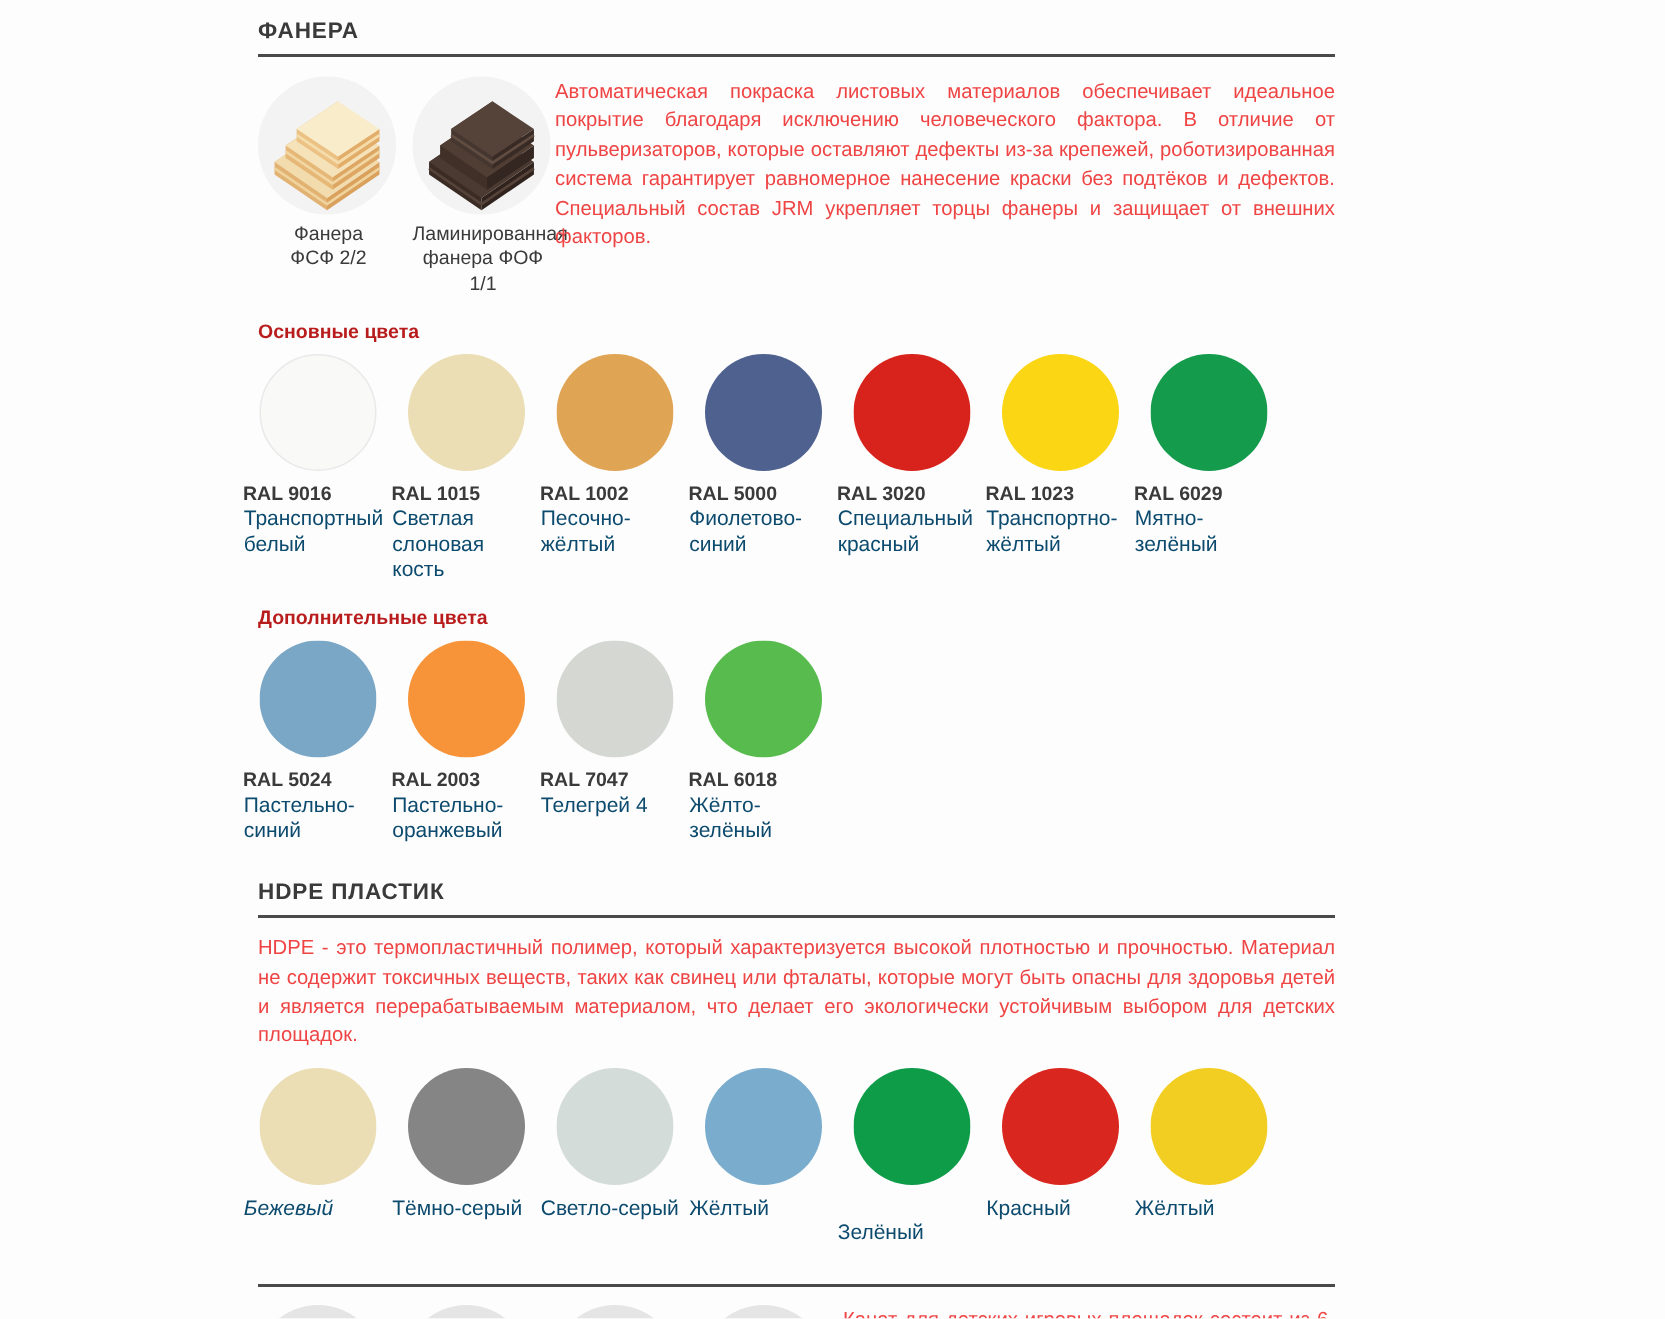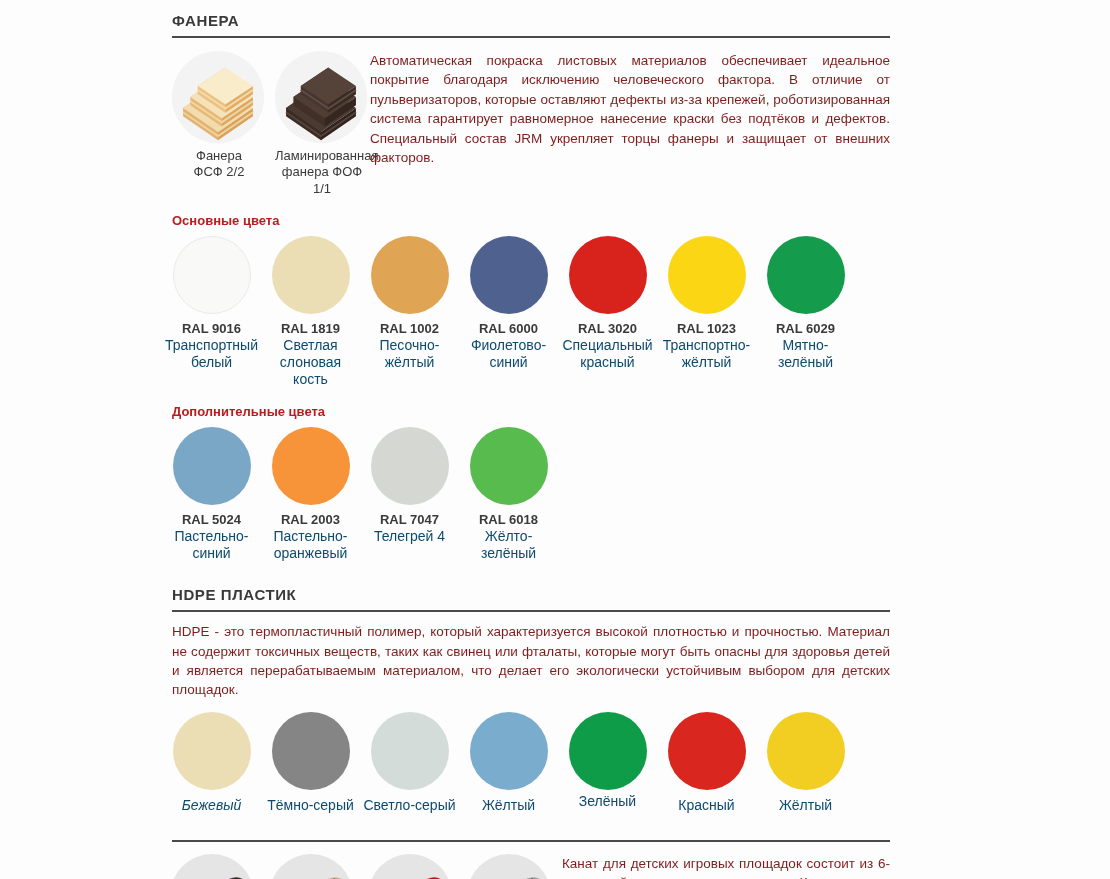--- a/index.html
+++ b/index.html
@@ -10,26 +10,26 @@
   .section-title{font-size:15px;font-weight:700;color:#3a3a3a;letter-spacing:.6px;margin:0;padding-bottom:7px;}
   .rule{height:2px;background:#4a4a4a;border:none;margin:0;}
 
   .top-row{display:flex;margin-top:13px;}
   .samples{display:flex;gap:9px;width:198px;flex:none;}
   .sample{width:94px;text-align:center;}
   .sample-circle{width:92px;height:92px;border-radius:50%;background:#f4f4f4;overflow:hidden;}
   .sample-circle svg{display:block;width:100%;height:100%;}
   .sample-label{margin-top:5px;font-size:13px;color:#3a3a3a;line-height:1.25;}
 
-  .paragraph{flex:1;margin:0;font-size:13.5px;color:#7f1d1d;line-height:1.44;text-align:justify;}
+  .paragraph{flex:1;margin:0;font-size:13.5px;color:#ef4444;line-height:1.44;text-align:justify;}
 
   .subhead{margin-top:16px;font-size:13px;font-weight:700;color:#b91c1c;}
 
   .swatch-row{display:flex;margin-top:8px;margin-left:-10px;}
-  .swatch{width:99px;flex:none;text-align:center;}
+  .swatch{width:99px;flex:none;}
   .circle{width:76px;height:76px;border-radius:50%;margin:0 auto;border:1px solid transparent;}
   .code{margin-top:7px;font-size:13px;font-weight:700;color:#3a3a3a;}
   .cname{font-size:14px;color:#0c4a6e;line-height:1.22;margin:1px auto 0;max-width:98px;}
 
   .hdpe-section{margin-top:24px;}
   .hdpe-par{margin:10px 0 0;}
   .hdpe-row{margin-top:12px;}
 
   .rope-section{margin-top:26px;}
   .rope-flex{display:flex;margin-top:12px;}
@@ -110,33 +110,33 @@
       <div class="subhead">Основные цвета</div>
       <div class="swatch-row">
   <div class="swatch">
     <div class="circle" style="background: rgb(249, 250, 248); border-color: rgb(232, 234, 233);"></div>
     <div class="code">RAL 9016</div>
     <div class="cname">Транспортный белый</div>
   </div>
 
   <div class="swatch">
     <div class="circle" style="background: rgb(235, 221, 180);"></div>
-    <div class="code">RAL 1819</div>
+    <div class="code">RAL 1015</div>
     <div class="cname">Светлая слоновая кость</div>
   </div>
 
   <div class="swatch">
     <div class="circle" style="background: rgb(224, 164, 85);"></div>
     <div class="code">RAL 1002</div>
     <div class="cname">Песочно-жёлтый</div>
   </div>
 
   <div class="swatch">
     <div class="circle" style="background: rgb(79, 97, 143);"></div>
-    <div class="code">RAL 6000</div>
+    <div class="code">RAL 5000</div>
     <div class="cname">Фиолетово-синий</div>
   </div>
 
   <div class="swatch">
     <div class="circle" style="background: rgb(216, 35, 29);"></div>
     <div class="code">RAL 3020</div>
     <div class="cname">Специальный красный</div>
   </div>
 
   <div class="swatch">
@@ -200,21 +200,21 @@
     <div class="cname" style="margin-top:7px;">Светло-серый</div>
   </div>
 
   <div class="swatch">
     <div class="circle" style="background: rgb(122, 173, 205);"></div>
     <div class="cname" style="margin-top:7px;">Жёлтый</div>
   </div>
 
   <div class="swatch">
     <div class="circle" style="background: rgb(14, 156, 73);"></div>
-    <div class="cname" style="margin-top:3px;">Зелёный</div>
+    <div class="cname" style="margin-top:23px;">Зелёный</div>
   </div>
 
   <div class="swatch">
     <div class="circle" style="background: rgb(217, 39, 31);"></div>
     <div class="cname" style="margin-top:7px;">Красный</div>
   </div>
 
   <div class="swatch">
     <div class="circle" style="background: rgb(242, 206, 35);"></div>
     <div class="cname" style="margin-top:7px;">Жёлтый</div>

